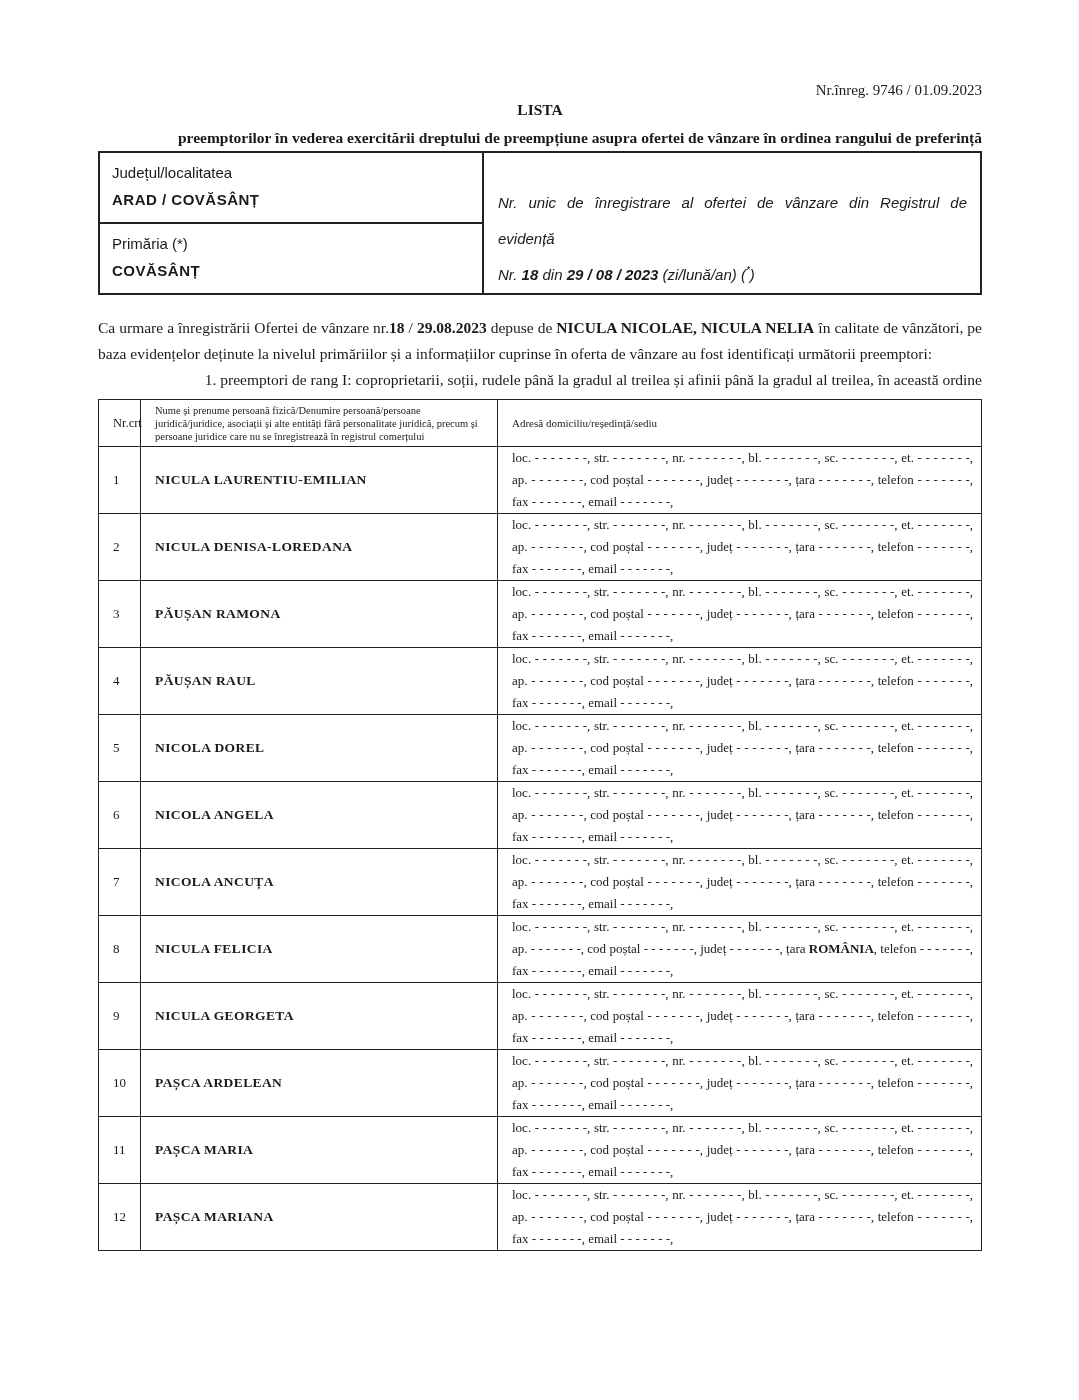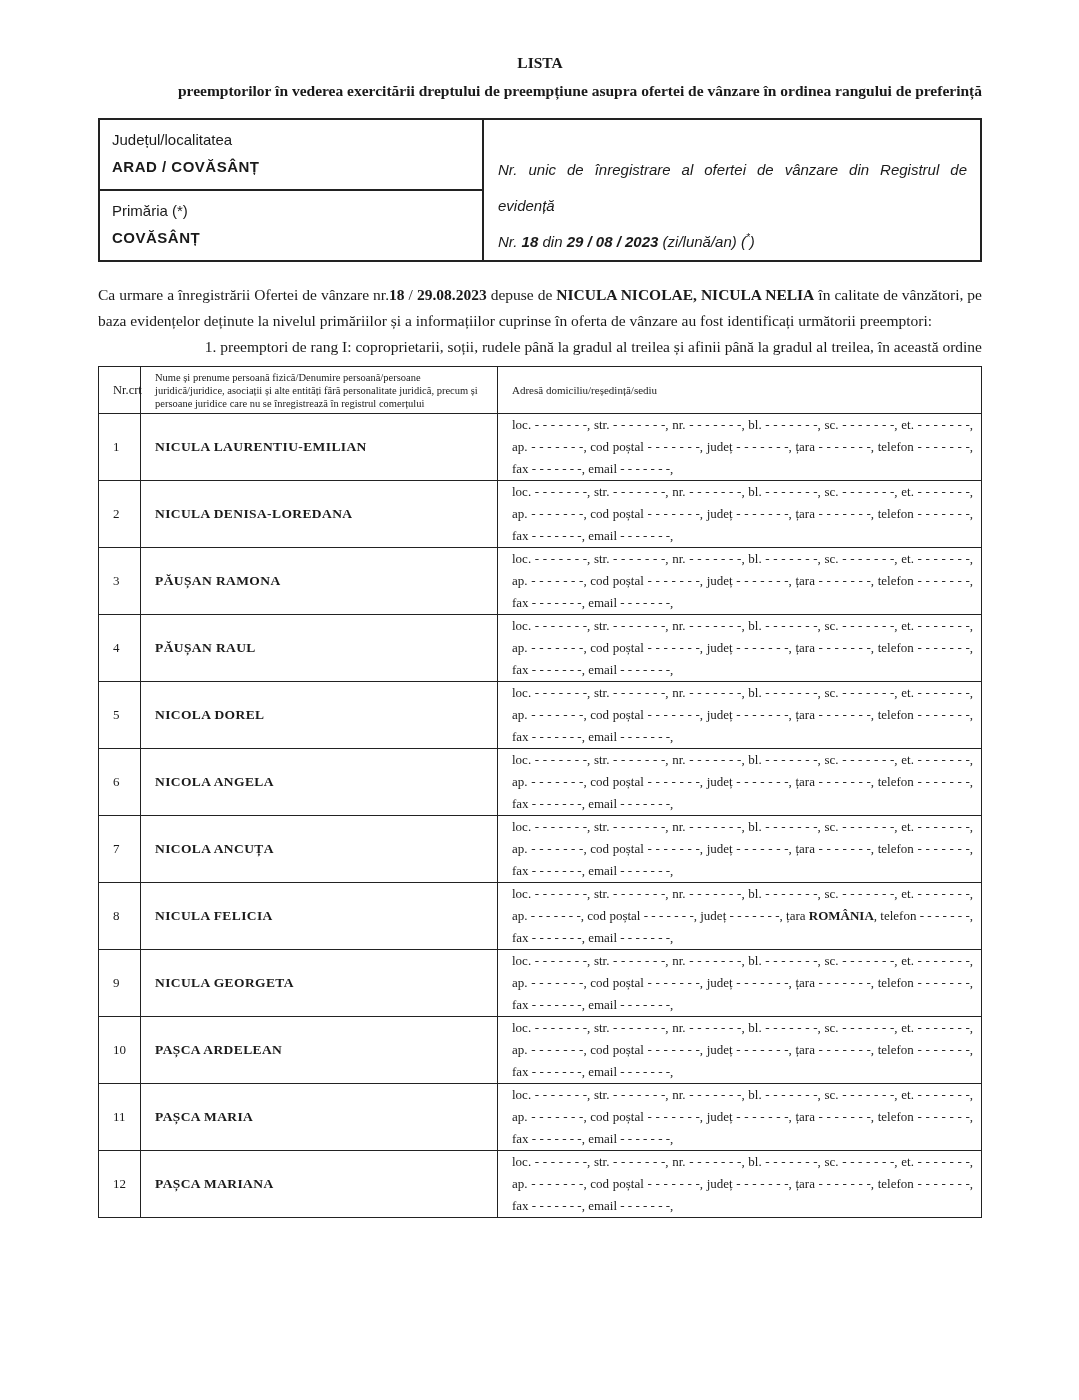--- a/index.html
+++ b/index.html
@@ -5,26 +5,26 @@
   html,body{margin:0;padding:0;}
   body{
     width:1079px;height:1400px;background:#ffffff;color:#1a1a1a;
     font-family:"Liberation Serif", serif;
     -webkit-font-smoothing:antialiased;
   }
   .page{width:884px;margin-left:98px;padding-top:47px;}
 
   .annex-line{font-size:15px;line-height:20px;text-align:right;}
   .reg-line{font-size:15px;line-height:20px;text-align:right;margin-top:33px;}
-  .doc-title{font-size:15.5px;line-height:20px;font-weight:bold;text-align:center;margin-top:6px;}
+  .doc-title{font-size:15.5px;line-height:20px;font-weight:bold;text-align:center;}
   .doc-subtitle{font-size:15.5px;line-height:27px;font-weight:bold;text-align:right;margin-top:4px;}
 
   table{border-collapse:collapse;width:100%;table-layout:fixed;}
 
-  .info-box{margin-top:14px;font-family:"Liberation Sans", sans-serif;}
+  .info-box{font-family:"Liberation Sans", sans-serif;}
   .info-box td{border:2px solid #222;vertical-align:top;}
   .ib-left{width:358px;padding:9px 12px 0 12px;height:56px;}
   .ib-label{font-size:15px;line-height:22px;}
   .ib-value{font-size:15px;line-height:22px;font-weight:bold;letter-spacing:.5px;margin-top:5px;}
   .ib-right{padding:32px 13px 0 14px;font-style:italic;}
   .ib-right .ln{font-size:15px;line-height:36px;}
   .jl{text-align:justify;text-align-last:justify;}
   .ib-right sup{font-size:10px;vertical-align:super;line-height:0;}
 
   .intro{font-size:15.5px;line-height:26px;text-align:justify;margin:20px 0 0 0;}
@@ -44,20 +44,21 @@
   .td-addr{font-size:13px;padding:0 8px;}
   .addr-line{line-height:22px;}
   .addr-line.jl{text-align:justify;text-align-last:justify;}
   b{font-weight:bold;}
 </style>
 </head>
 <body>
 
 <div class="page">
 
+  <div class="reg-line">Nr.înreg. 9746 / 01.09.2023</div>
   <div class="doc-title">LISTA</div>
   <div class="doc-subtitle">preemptorilor în vederea exercitării dreptului de preempțiune asupra ofertei de vânzare în ordinea rangului de preferință</div>
 
   <table class="info-box">
     <tbody>
       <tr>
         <td class="ib-left">
           <div class="ib-label">Județul/localitatea</div>
           <div class="ib-value"><b>ARAD</b><span> / </span><b>COVĂSÂNȚ</b></div>
         </td>

